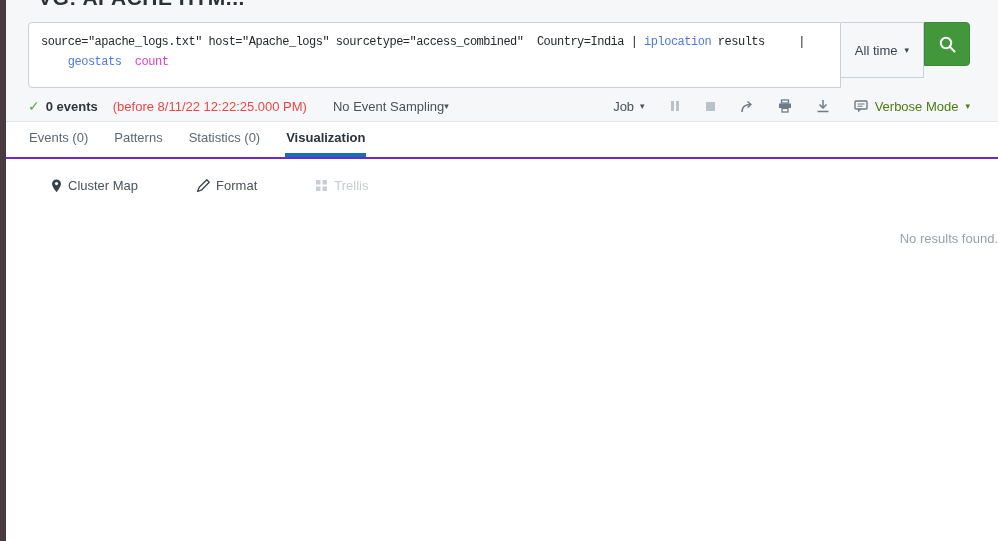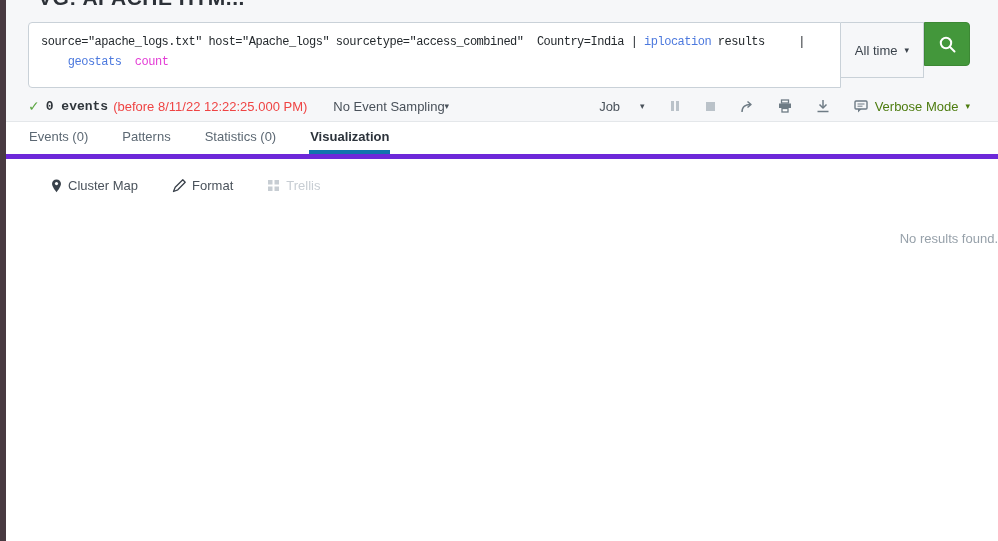--- a/index.html
+++ b/index.html
@@ -63,52 +63,52 @@
     cursor:pointer;
   }
   .caret { font-size:9px; line-height:1; color:inherit; }
 
   
   .status-row {
     display:flex; align-items:center;
     margin-top:10px; font-size:13px;
   }
   .check { color:#5ca644; font-size:14px; margin-right:6px; }
-  .event-count { font-weight:bold; color:#2f353b; margin-right:5px;font-family:Liberation Mono, monospace; }
+  .event-count { font-weight:bold; color:#2f353b; margin-right:15px; }
   .event-detail { color:#ef4444; }
   .sampling { margin-left:26px; color:#49515a; cursor:pointer; display:flex; align-items:center; }
   .status-right { margin-left:auto; display:flex; align-items:center; gap:24px; }
-  .job-menu { display:flex; align-items:center; gap:20px; color:#49515a; cursor:pointer; }
+  .job-menu { display:flex; align-items:center; gap:6px; color:#49515a; cursor:pointer; }
   .icon-btn { display:flex; align-items:center; cursor:pointer; }
   .icon-disabled { cursor:default; }
   .mode-menu { display:flex; align-items:center; gap:7px; color:#4d7c0f; cursor:pointer; }
 
   
   .tabs-row {
     background:#fff;
-    border-bottom:5px solid #6d28d9;
+    border-bottom:2px solid #6d28d9;
     padding-left:22px;
-    display:flex; gap:32px;
+    display:flex; gap:24px;
     height:37px;
   }
   .tab {
     display:flex; align-items:center;
     font-size:13px; color:#5c6873;
     border-bottom:4px solid transparent;
     padding:0 1px; cursor:pointer;
   }
   .tab.active {
     color:#2c333b; font-weight:bold;
     border-bottom-color:#1273ad;
   }
 
   
   .viz-toolbar {
     padding:19px 0 0 45px;
-    display:flex; gap:34px;
+    display:flex; gap:58px;
     font-size:13px; color:#4a525b;
   }
   .viz-item { display:flex; align-items:center; gap:6px; cursor:pointer; }
   .viz-item.disabled { color:#c7cdd3; cursor:default; }
 
   .empty-message {
     margin-top:38px; text-align:right;
     color:#97a1aa; font-size:13px;
   }
   svg { display:block; }

